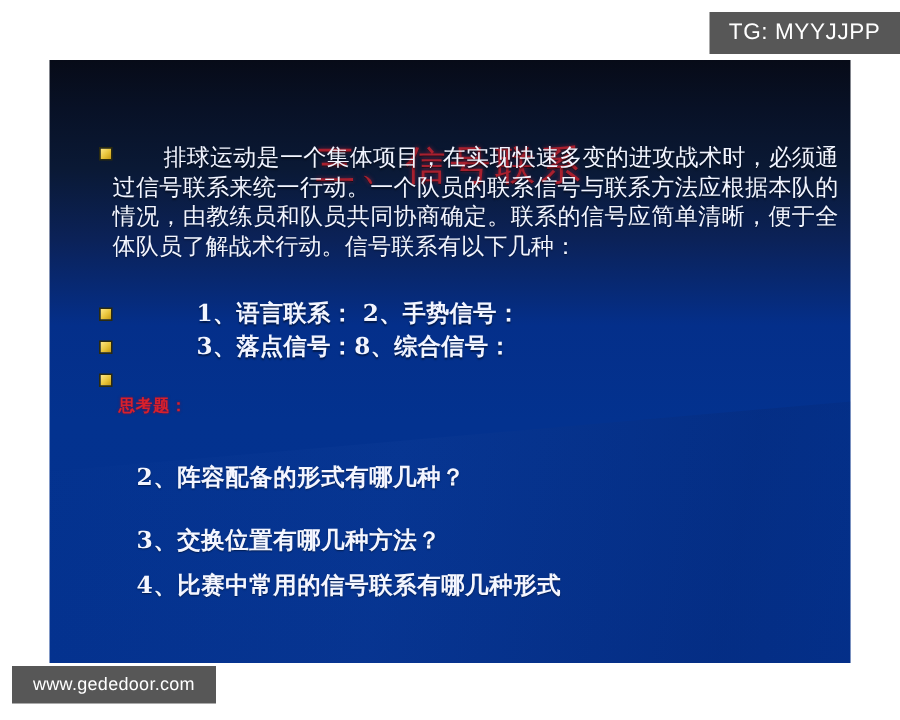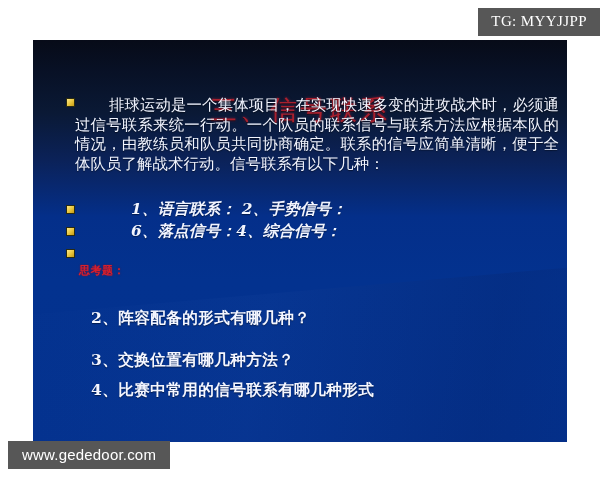--- a/index.html
+++ b/index.html
@@ -112,21 +112,20 @@
   .list-line {
     position: absolute;
     left: 98px;
     font-family: "DejaVu Serif", "Liberation Serif", serif;
     font-size: 15.4px;
     font-weight: bold;
     color: #f2f5ff;
     text-shadow: 0 1px 1px rgba(0,0,0,0.45);
     white-space: nowrap;
     letter-spacing: 0.3px;
-    font-style: italic;
   }
 
   
   #think-heading {
     position: absolute;
     left: 46px;
     top: 223px;
     font-family: "DejaVu Serif", "Liberation Serif", serif;
     font-size: 11px;
     font-weight: bold;
@@ -149,34 +148,34 @@
     letter-spacing: 0.4px;
   }
 
   
   #wm-top {
     position: absolute;
     right: 0;
     top: 8px;
     background: #575757;
     color: #ffffff;
-    font-family: Liberation Serif, serif;
+    font-family: Liberation Sans, sans-serif;
     font-size: 15px;
     padding: 5px 13px 6px 13px;
     letter-spacing: 0.4px;
     z-index: 9;
   }
   #wm-bottom {
     position: absolute;
     left: 8px;
     bottom: 11px;
     background: #575757;
     color: #ffffff;
     font-family: "Liberation Sans", sans-serif;
-    font-size: 15px;
+    font-size: 12px;
     padding: 5px 14px 6px 14px;
     letter-spacing: 0.2px;
     z-index: 9;
   }
 </style>
 </head>
 <body>
 
 <div id="page">
 
@@ -187,21 +186,21 @@
     <div class="body-zone">
 
       <span class="bullet-sq" style="left:33px; top:58px;"></span>
 
       <div id="para-block">排球运动是一个集体项目，在实现快速多变的进攻战术时，必须通过信号联系来统一行动。一个队员的联系信号与联系方法应根据本队的情况，由教练员和队员共同协商确定。联系的信号应简单清晰，便于全体队员了解战术行动。信号联系有以下几种：</div>
 
       <span class="bullet-sq" style="left:33px; top:165px;"></span>
       <div class="list-line" style="top:159px;">1、语言联系：  2、手势信号：</div>
 
       <span class="bullet-sq" style="left:33px; top:187px;"></span>
-      <div class="list-line" style="top:181px;">6、落点信号：4、综合信号：</div>
+      <div class="list-line" style="top:181px;">3、落点信号：8、综合信号：</div>
 
       <span class="bullet-sq" style="left:33px; top:209px;"></span>
 
       <div id="think-heading">思考题：</div>
 
       <div class="q-line" style="top:268px;">2、阵容配备的形式有哪几种？</div>
       <div class="q-line" style="top:294px;margin-top:16px;">3、交换位置有哪几种方法？</div>
       <div class="q-line" style="top:340px;">4、比赛中常用的信号联系有哪几种形式</div>
 
     </div>

